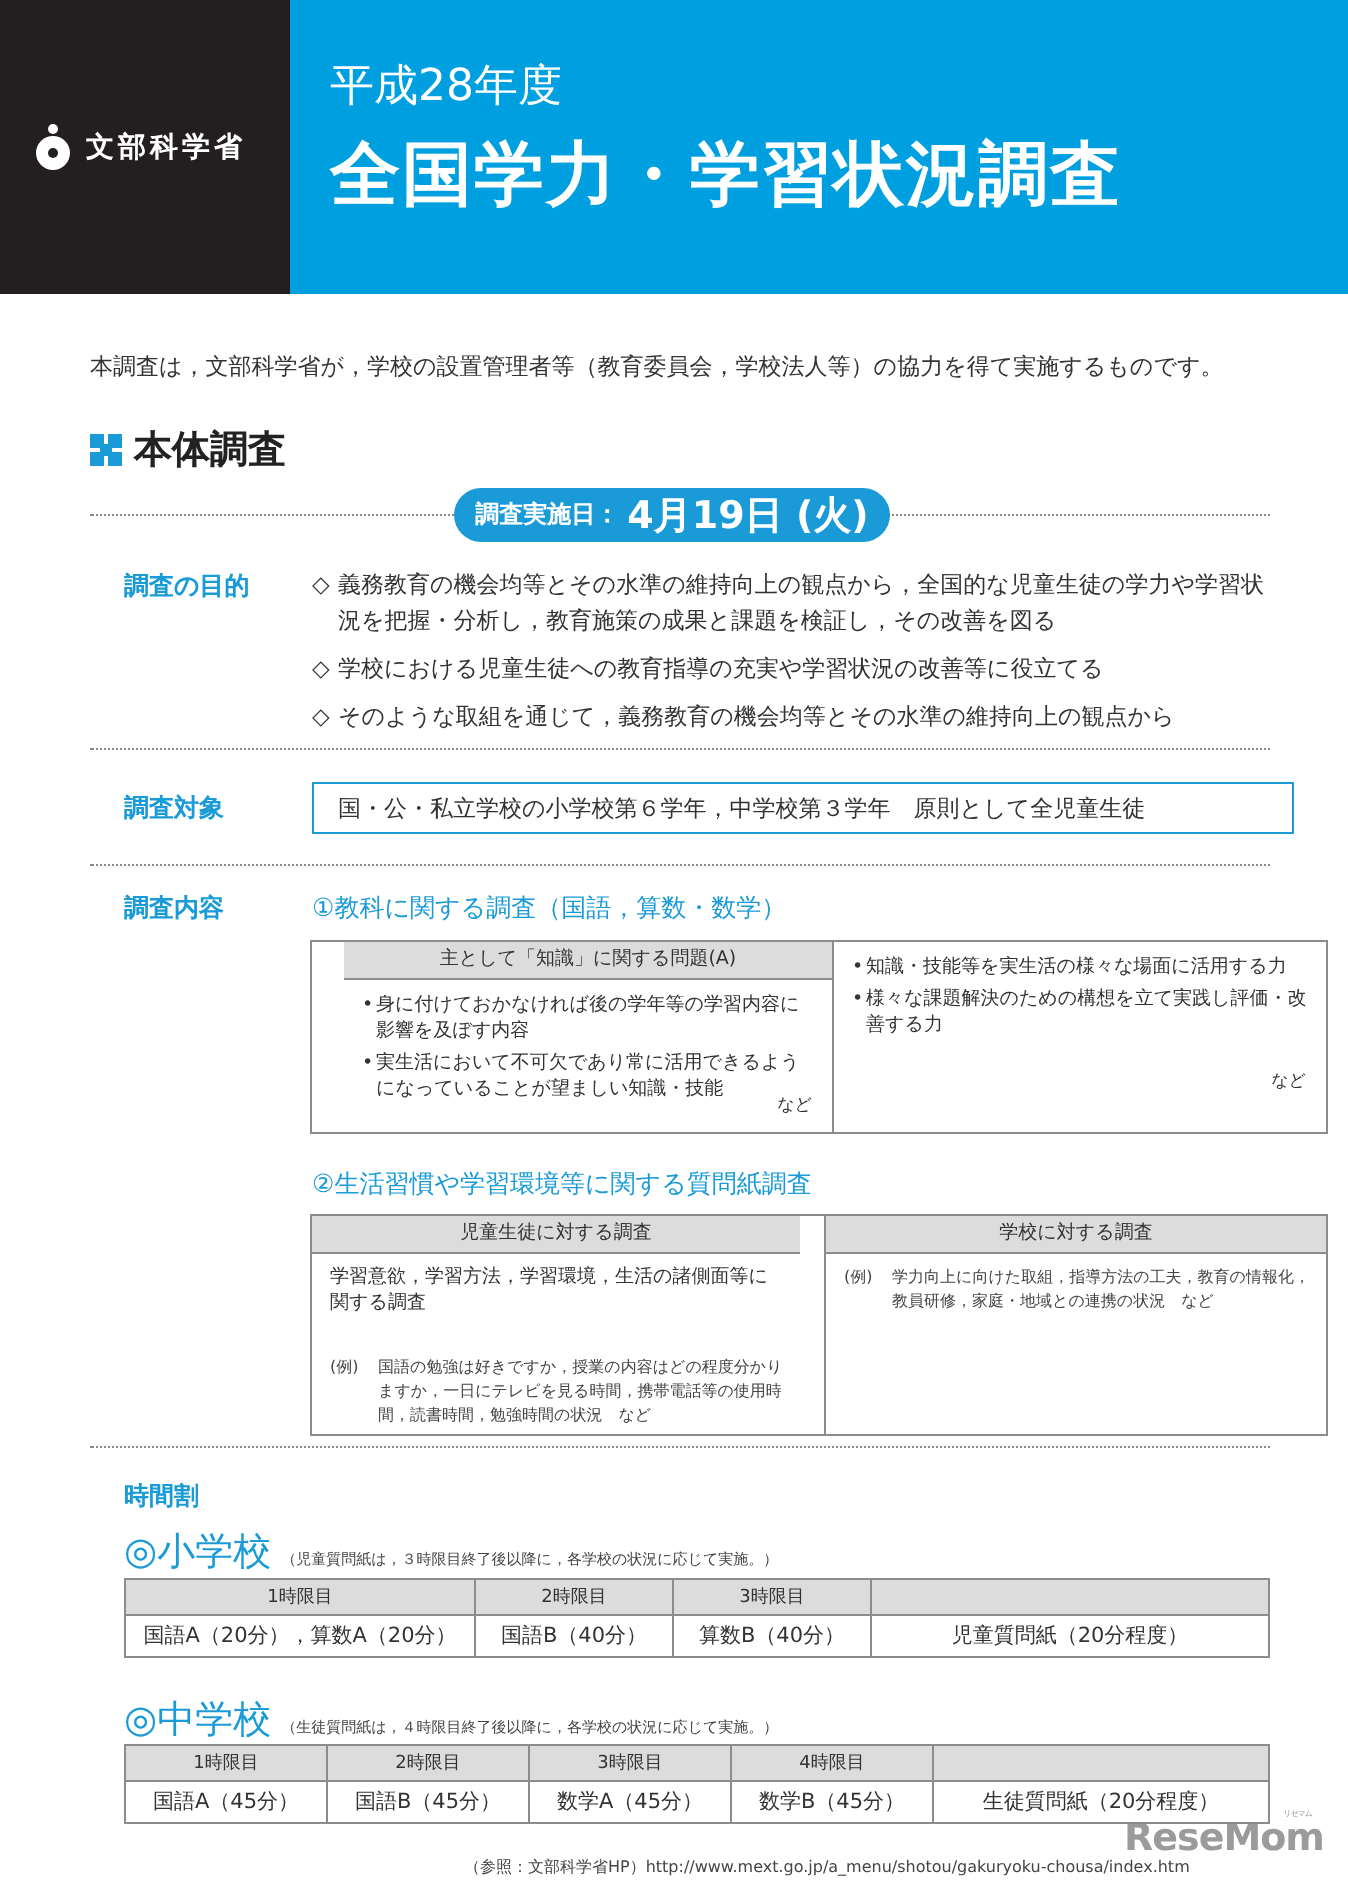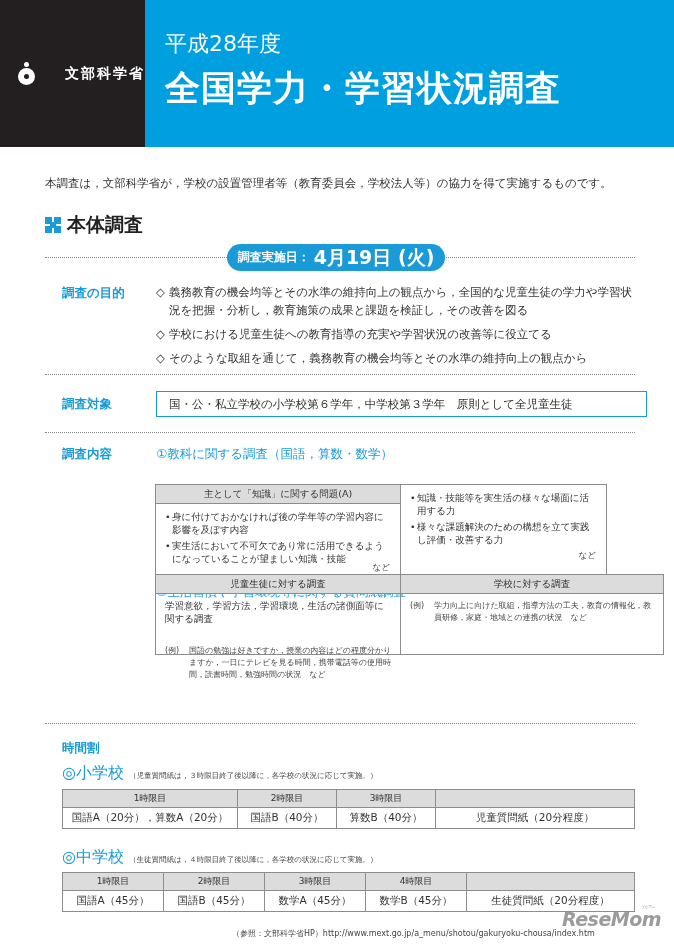--- a/index.html
+++ b/index.html
@@ -1,21 +1,21 @@
 <!DOCTYPE html>
 <html><head>
 <meta charset="utf-8">
 <style>
   * { box-sizing: border-box; margin: 0; padding: 0; }
   html, body { width: 674px; height: 947px; background: #ffffff; overflow: hidden; }
   body { font-family: "DejaVu Sans", "Liberation Sans", sans-serif; color: #333333; position: relative; }
 
   
   .header { position: absolute; left: 0; top: 0; width: 674px; height: 147px; display: flex; }
-  .logo-box { width: 145px; height: 147px; background: #231f20; display: flex; align-items: center; justify-content: space-between; padding-left: 18px; }
+  .logo-box { width: 145px; height: 147px; background: #231f20; display: flex; align-items: center; justify-content: flex-start; padding-left: 18px; }
   .logo-mark { position: relative; width: 18px; height: 24px; margin-right: 7px; }
   .logo-mark .dot { position: absolute; left: 6px; top: 0; width: 5px; height: 5px; border-radius: 50%; background: #fff; }
   .logo-mark .wheel { position: absolute; left: 0; top: 6px; width: 17px; height: 17px; border-radius: 50%; background: #fff; }
   .logo-mark .wheel::after { content: ""; position: absolute; left: 6px; top: 6px; width: 5px; height: 5px; border-radius: 50%; background: #231f20; }
   .logo-text { color: #ffffff; font-size: 14px; font-weight: bold; letter-spacing: 2px; }
   .title-box { flex: 1; height: 147px; background: #00a0e0; padding-left: 20px; padding-top: 30px; color: #ffffff; }
   .title-year { font-size: 22px; font-weight: normal; line-height: 28px; }
   .title-main { font-size: 35px; font-weight: bold; line-height: 48px; margin-top: 6px; letter-spacing: 1px; }
 
   .intro { position: absolute; left: 45px; top: 176px; font-size: 11.5px; color: #333; }
@@ -53,30 +53,30 @@
   .cbody { flex: 1; padding: 6px 8px 4px 9px; font-size: 9.5px; line-height: 13px; color: #333; position: relative; }
   .cbody .b { display: flex; margin-bottom: 3px; }
   .cbody .b .dot { width: 7px; flex-shrink: 0; }
   .cbody .nado { position: absolute; right: 10px; bottom: 6px; font-size: 8.5px; }
   .cbody .main { font-size: 9.5px; line-height: 12.5px; margin-bottom: 20px; }
   .cbody .ex { font-size: 8px; line-height: 12px; display: flex; color: #444; }
   .cbody .ex .exl { width: 24px; flex-shrink: 0; }
 
   .tt-title { position: absolute; left: 62px; top: 740px; font-size: 12.5px; font-weight: bold; color: #1a9bd7; }
   .school-head { position: absolute; left: 62px; display: flex; align-items: baseline; }
-  .school-name { font-size: 16px; color: #1a9bd7; }
+  .school-name { font-size: 19px; color: #1a9bd7; }
   .school-note { font-size: 7.5px; color: #444; margin-left: 5px; }
 
   .ttable { position: absolute; left: 62px; width: 573px; border-collapse: collapse; }
   .ttable td { border: 1px solid #8c8c8c; text-align: center; font-size: 10.5px; color: #333; }
   .ttable tr.h td { background: #dcdcdc; height: 18px; font-size: 9px; }
   .ttable tr.v td { height: 21px; }
 
   .ref { position: absolute; left: 232px; top: 928px; font-size: 8px; color: #444; }
-  .watermark { position: absolute; left: 562px; top: 908px; font-size: 19px; font-weight: bold; color: #8a8a8a; opacity: 0.85; letter-spacing: -0.5px; font-style: italic; }
+  .watermark { position: absolute; left: 562px; top: 908px; font-size: 19px; font-weight: bold; color: #8a8a8a; opacity: 0.85; letter-spacing: -0.5px; }
   .watermark small { position: absolute; right: 6px; top: -4px; font-size: 4px; font-weight: normal; }
 </style>
 </head>
 <body>
 
 <div class="header">
   <div class="logo-box">
     <div class="logo-mark">
         <span class="dot"></span>
         <span class="wheel"></span>
@@ -125,21 +125,21 @@
 </div>
 <div class="dotline" style="top:374px;"></div>
 
 <div class="row-label" style="top:396px;">調査対象</div>
 <div class="target-box">国・公・私立学校の小学校第６学年，中学校第３学年　原則として全児童生徒</div>
 <div class="dotline" style="top:432px;"></div>
 
 <div class="row-label" style="top:446px;">調査内容</div>
 <div class="sub-title" style="top:446px;">①教科に関する調査（国語，算数・数学）</div>
 
-<div class="ctable" style="top:484px; width:452px; height:97px;">
+<div class="ctable" style="top:470px; width:509px; height:97px;padding-left:16px;">
   <div class="ccol" style="width:244px;">
     <div class="chead">主として「知識」に関する問題(A)</div>
     <div class="cbody">
       <div class="b">
           <span class="dot">•</span>
           <span>身に付けておかなければ後の学年等の学習内容に影響を及ぼす内容</span>
         </div>
       <div class="b">
           <span class="dot">•</span>
           <span>実生活において不可欠であり常に活用できるようになっていることが望ましい知識・技能</span>
@@ -157,21 +157,21 @@
           <span class="dot">•</span>
           <span>様々な課題解決のための構想を立て実践し評価・改善する力</span>
         </div>
       <span class="nado" style="bottom:18px;">など</span>
     </div>
   </div>
 </div>
 
 <div class="sub-title" style="top:584px;">②生活習慣や学習環境等に関する質問紙調査</div>
 
-<div class="ctable" style="top:574px; width:509px; height:81px;">
+<div class="ctable" style="top:607px; width:509px; height:111px;gap:12px;">
   <div class="ccol" style="width:244px;">
     <div class="chead">児童生徒に対する調査</div>
     <div class="cbody">
       <div class="main">学習意欲，学習方法，学習環境，生活の諸側面等に関する調査</div>
       <div class="ex">
         <span class="exl">(例)</span>
         <span>国語の勉強は好きですか，授業の内容はどの程度分かりますか，一日にテレビを見る時間，携帯電話等の使用時間，読書時間，勉強時間の状況　など</span>
       </div>
     </div>
   </div>

